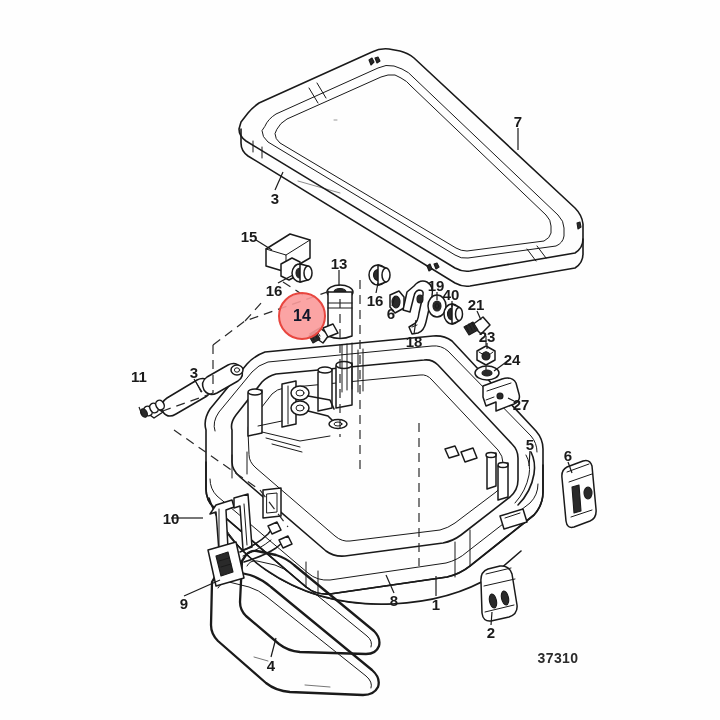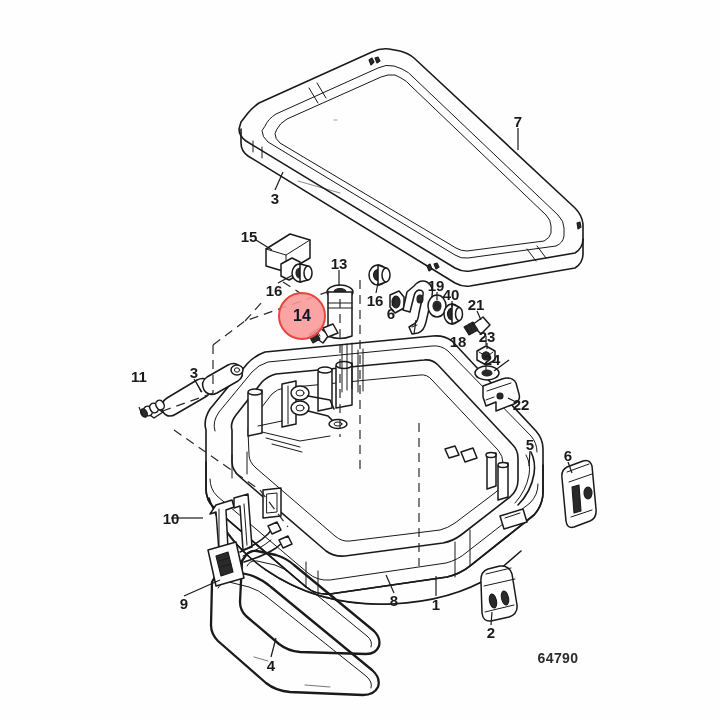--- a/index.html
+++ b/index.html
@@ -406,36 +406,36 @@
   </svg>
 
   <div id="callout-layer">
       <div class="callout" style="left: 275px; top: 198px;">3</div>
       <div class="callout" style="left: 518px; top: 121px;">7</div>
       <div class="callout" style="left: 249px; top: 236px;">15</div>
       <div class="callout" style="left: 274px; top: 290px;">16</div>
       <div class="callout" style="left: 339px; top: 263px;">13</div>
       <div class="callout" style="left: 375px; top: 300px;">16</div>
       <div class="callout" style="left: 391px; top: 313px;">6</div>
-      <div class="callout" style="left: 414px; top: 341px; margin-left: 44px;">18</div>
+      <div class="callout" style="left: 414px; top: 341px;">18</div>
       <div class="callout" style="left: 436px; top: 285px;">19</div>
       <div class="callout" style="left: 451px; top: 294px;">40</div>
       <div class="callout" style="left: 476px; top: 304px;">21</div>
       <div class="callout" style="left: 487px; top: 336px; text-align: right;">23</div>
-      <div class="callout" style="left: 492px; top: 359px;">24</div>
-      <div class="callout" style="left: 521px; top: 404px;">22</div>
+      <div class="callout" style="left: 512px; top: 359px;">24</div>
+      <div class="callout" style="left: 521px; top: 404px;">27</div>
       <div class="callout" style="left: 194px; top: 372px;">3</div>
       <div class="callout" style="left: 139px; top: 376px;">11</div>
       <div class="callout" style="left: 163px; top: 518px; margin-left: 8px;">10</div>
       <div class="callout" style="left: 184px; top: 603px;">9</div>
       <div class="callout" style="left: 271px; top: 665px;">4</div>
       <div class="callout" style="left: 394px; top: 600px;">8</div>
       <div class="callout" style="left: 436px; top: 604px;">1</div>
       <div class="callout" style="left: 530px; top: 444px;">5</div>
       <div class="callout" style="left: 568px; top: 455px;">6</div>
       <div class="callout" style="left: 491px; top: 632px;">2</div>
     </div>
 
   <div class="hl-label" id="hl-label" style="left: 302px; top: 316px;">14</div>
 
-  <div class="partnum" id="part-number" style="left: 558px; top: 658px;">64790</div>
+  <div class="partnum" id="part-number" style="left: 558px; top: 658px;">37310</div>
 
 </div>
 
 </body></html>

